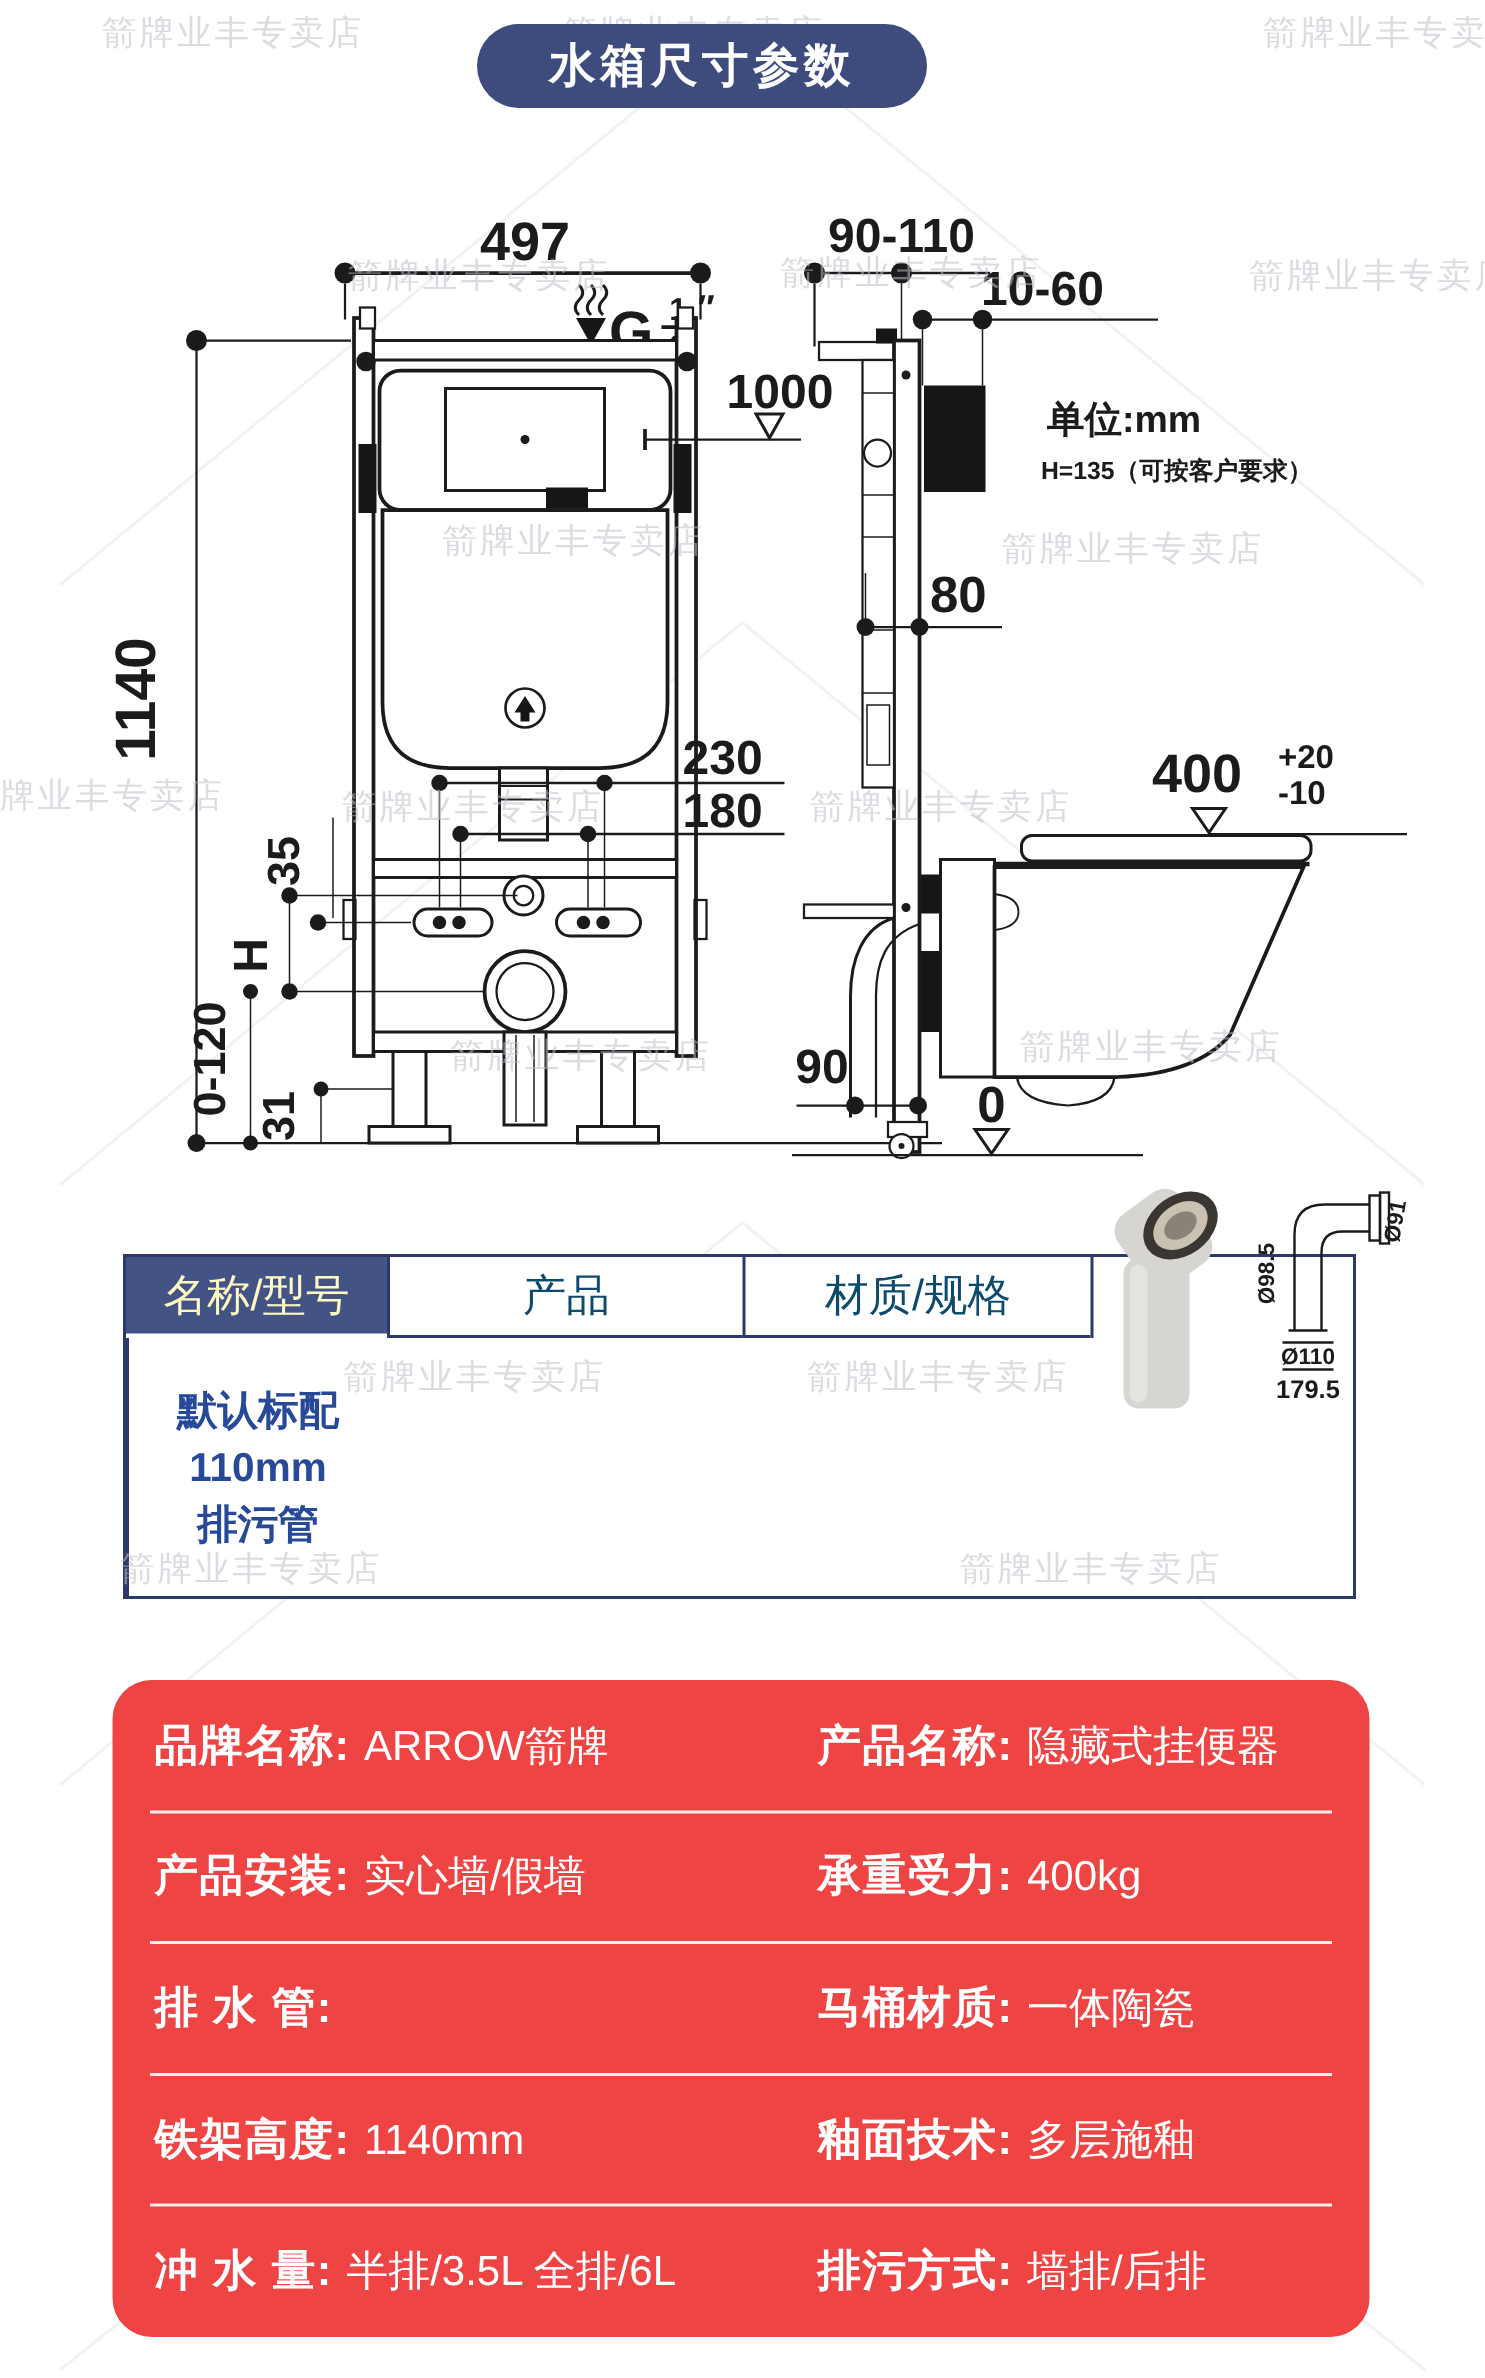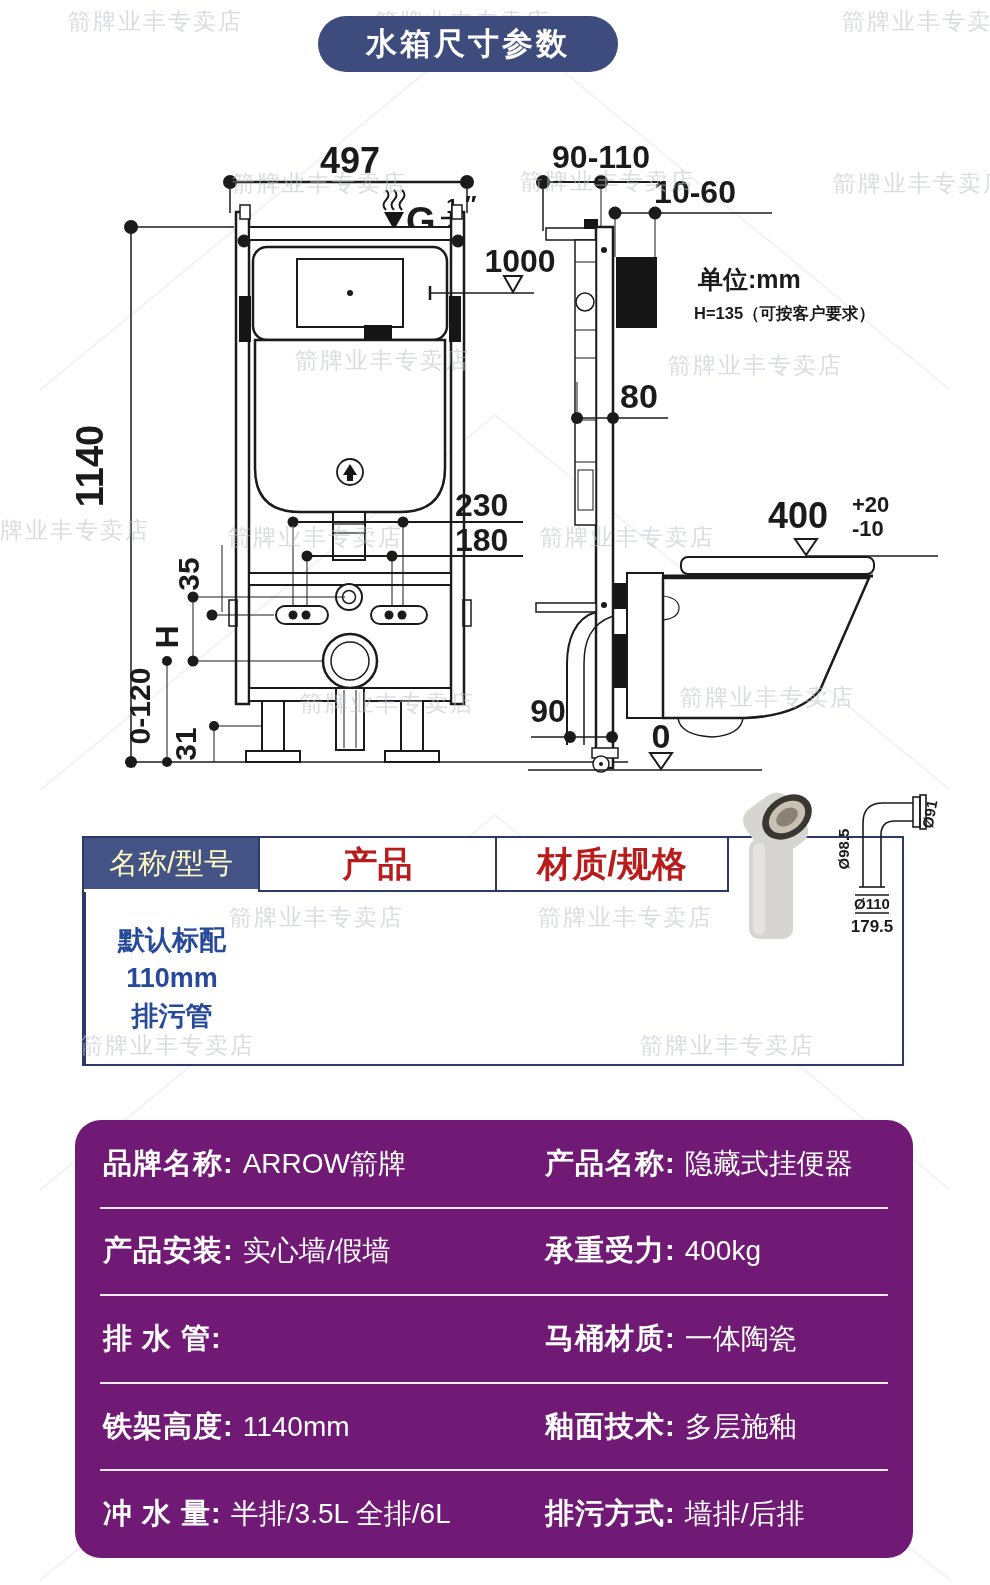--- a/index.html
+++ b/index.html
@@ -29,30 +29,30 @@
   .dot{fill:#1b1b1b;stroke:none;}
   .opent{fill:#ffffff;stroke:#1b1b1b;stroke-width:2;}
   
   .spec-table{
     position:absolute;z-index:2;left:82px;top:836px;width:822px;
     border:2px solid #2b3a6b;display:grid;
     grid-template-columns:174px 237px 232px 1fr;
     grid-template-rows:54px 172px;background:#ffffff;box-sizing:border-box;
   }
   .spec-table .cell{display:flex;align-items:center;justify-content:center;box-sizing:border-box;}
-  .th{color:#b91c1c;font-size:35px;font-weight:700;border-bottom:2px solid #2b3a6b;border-left:2px solid #2b3a6b;}
+  .th{color:#0c4a6e;font-size:29px;font-weight:400;border-bottom:2px solid #2b3a6b;border-left:2px solid #2b3a6b;}
   .th-first{background:#445385;color:#fef9c3;font-size:29px;font-weight:400;border-bottom:3px solid #ffffff;border-left:none;}
   .td{border-left:2px solid #2b3a6b;}
   .td-first{background:#4a5a8c;color:#ffffff;font-size:31px;font-weight:600;letter-spacing:2px;border-left:none;}
   .mat-cell,.note-cell{flex-direction:column;color:#27499a;font-size:27px;font-weight:600;line-height:38px;}
   .prod-cell{gap:4px;}
   
   .panel{
     position:absolute;z-index:4;left:75px;top:1120px;width:838px;height:438px;
-    background:#701a75;border-radius:26px;color:#ffffff;box-sizing:border-box;
+    background:#ef4444;border-radius:26px;color:#ffffff;box-sizing:border-box;
   }
   .prow{height:87.6px;display:flex;align-items:center;padding:0 28px;position:relative;box-sizing:border-box;}
   .prow.divided::before{
     content:"";position:absolute;top:-1px;left:25px;right:25px;height:2px;
     background:rgba(255,255,255,0.9);
   }
   .pair{display:flex;align-items:baseline;}
   .pair.left{width:442px;flex:none;}
   .plabel{font-size:29px;font-weight:700;letter-spacing:1px;white-space:pre;}
   .pvalue{font-size:28px;font-weight:400;margin-left:9px;white-space:pre;}

